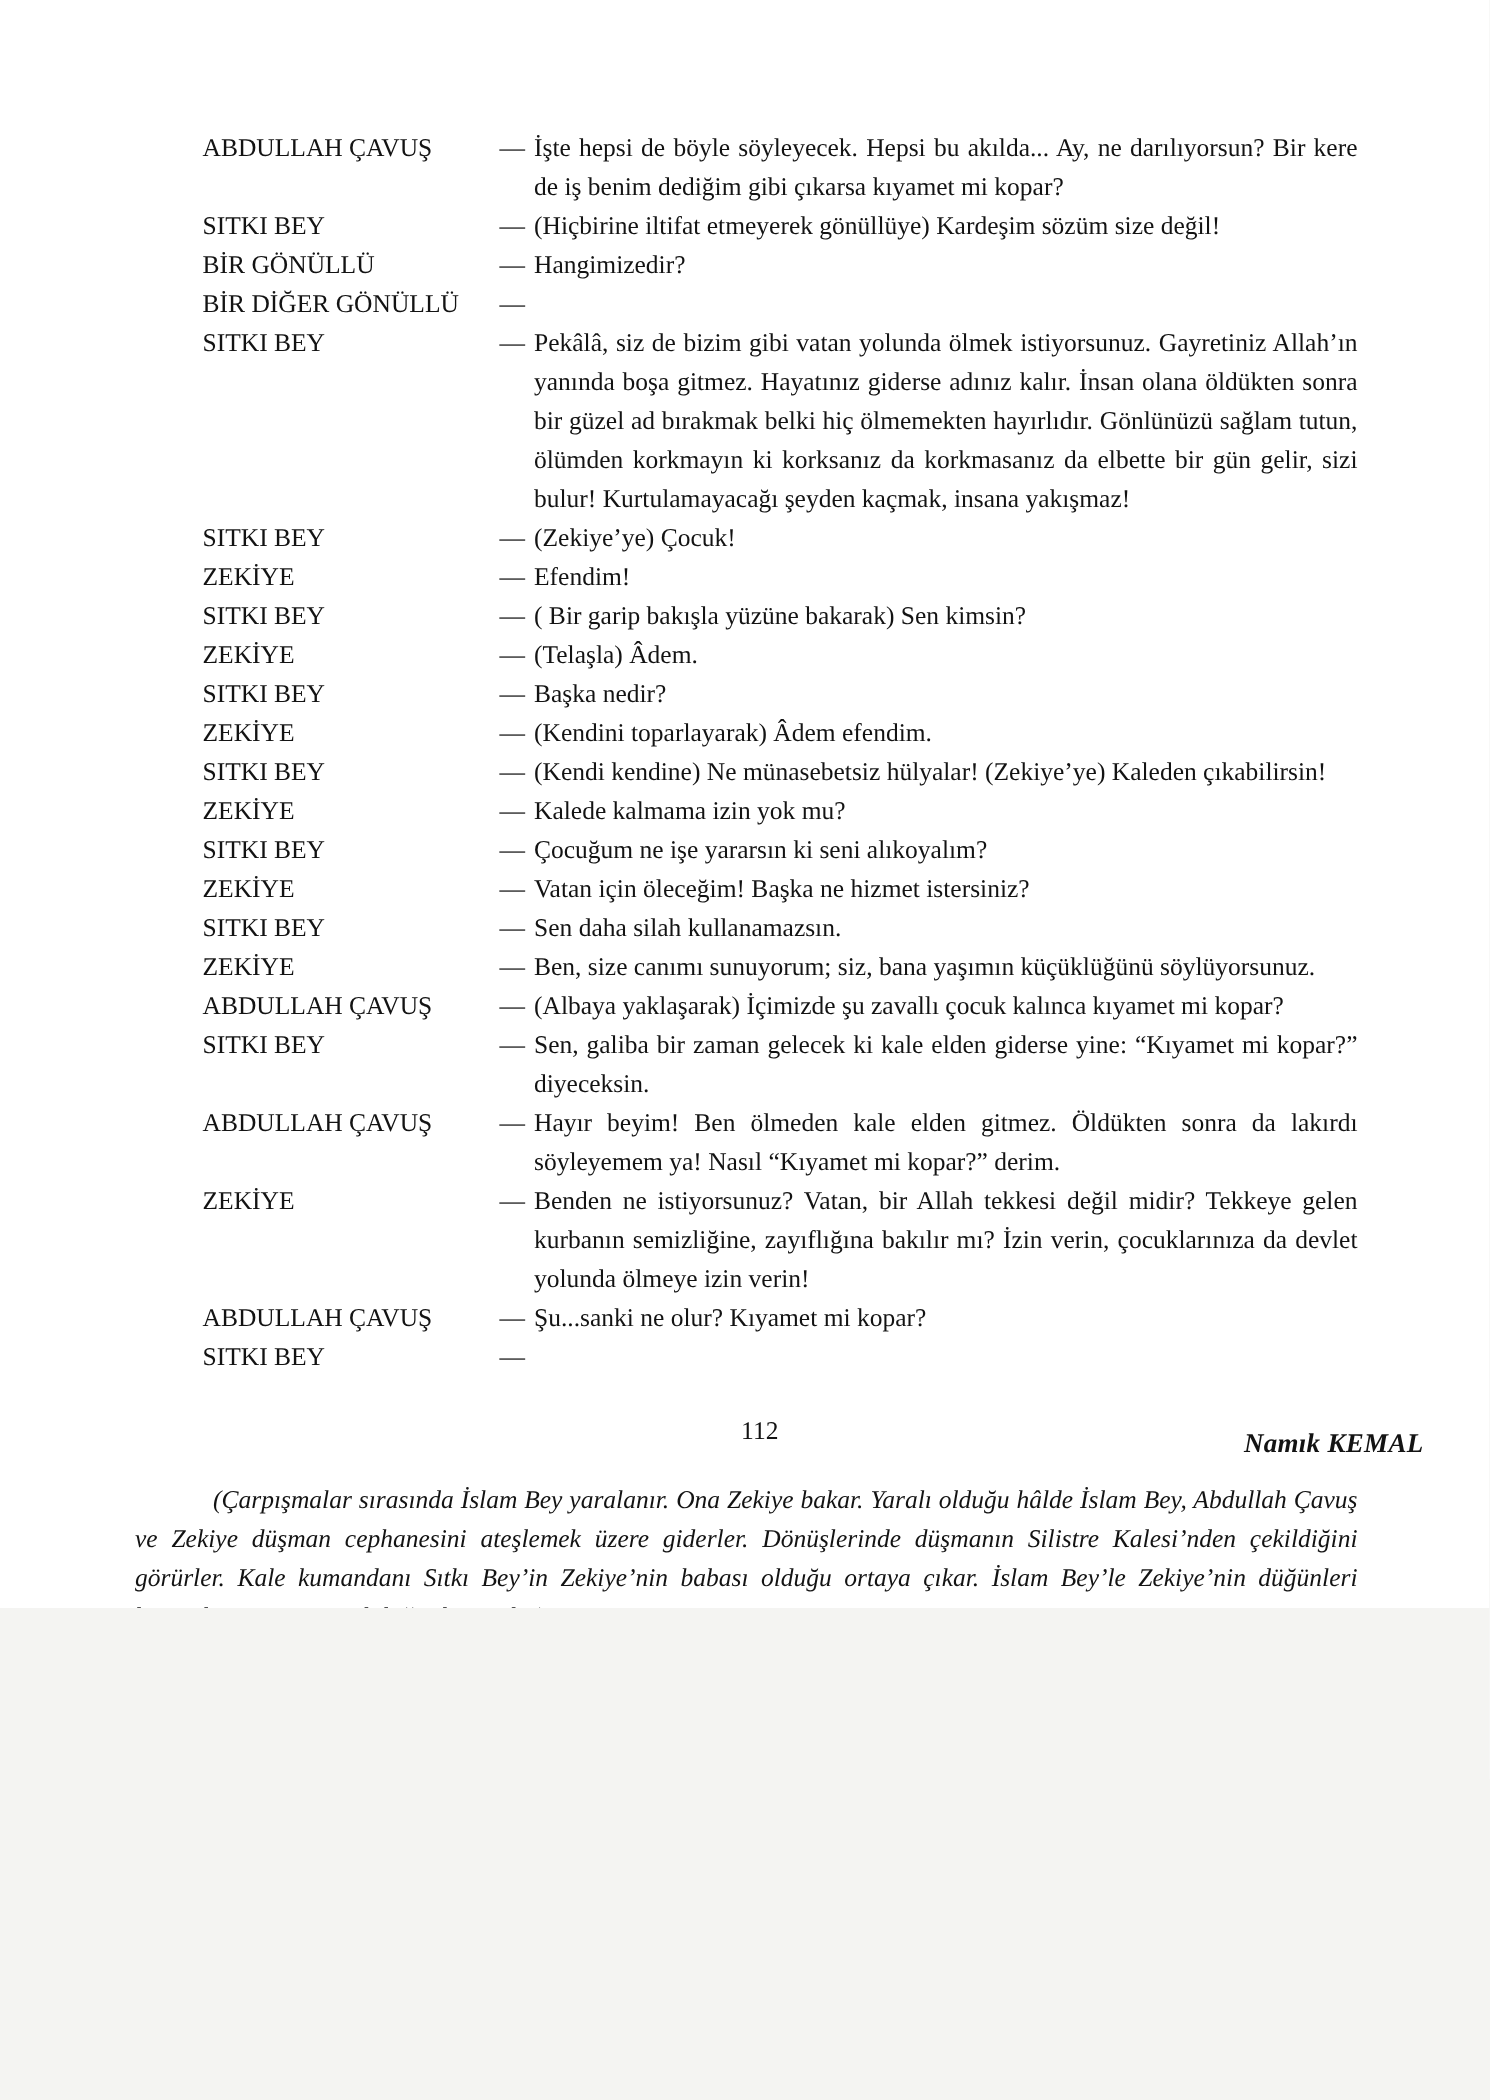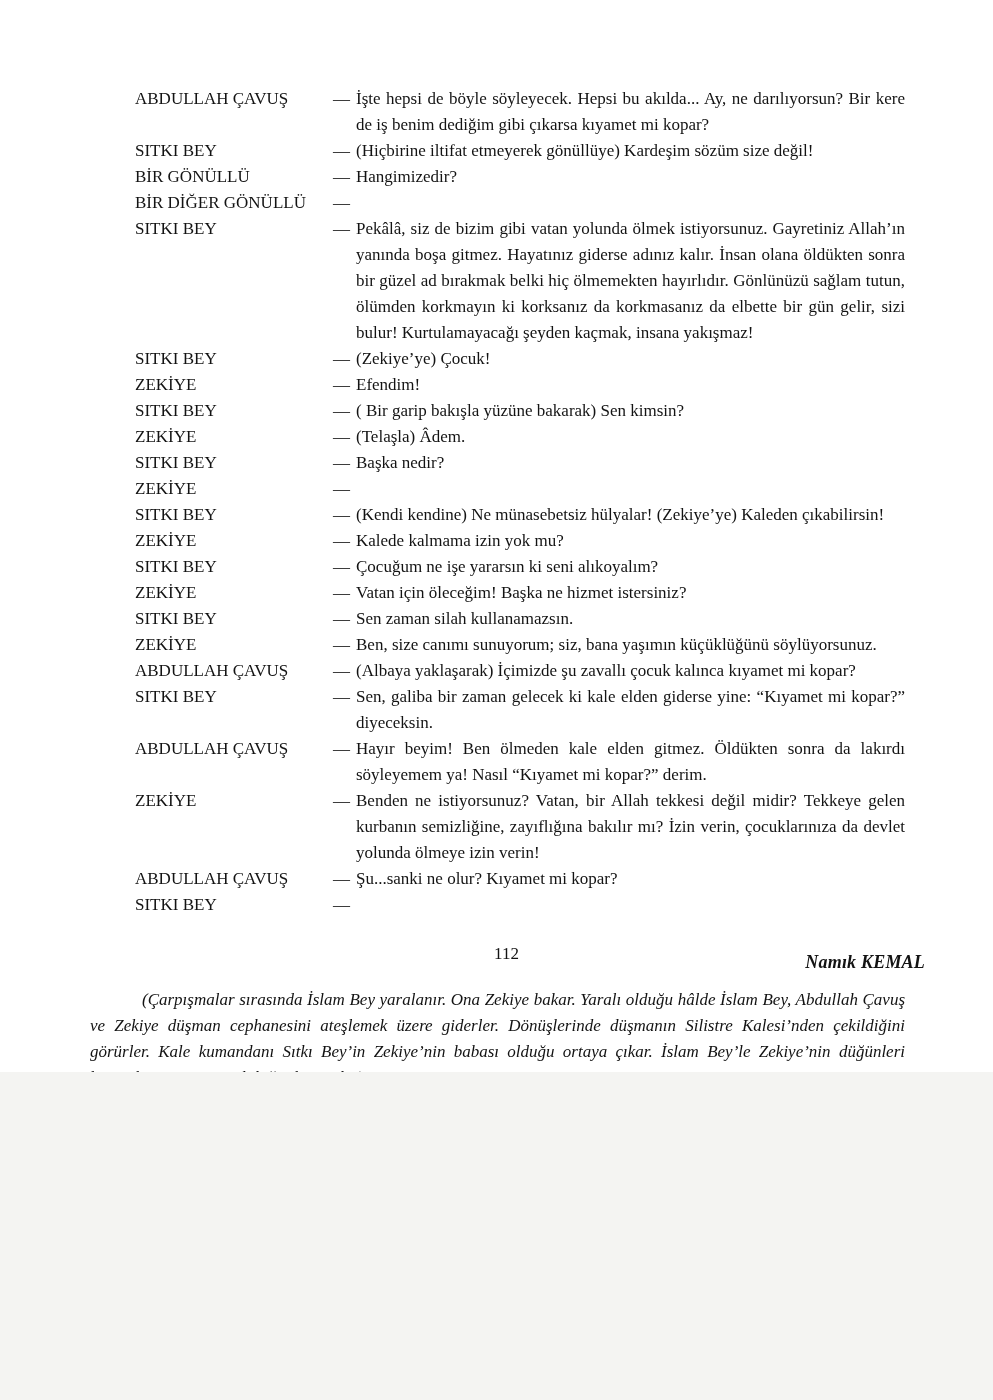--- a/index.html
+++ b/index.html
@@ -33,21 +33,21 @@
   }
   .dash {
     flex: 0 0 23px;
   }
   .text {
     flex: 1 1 auto;
     text-align: justify;
   }
   .author {
     margin-top: 34px;
-    padding-right: 68px;
+    padding-right: 44px;
     text-align: right;
     font-weight: bold;
     font-style: italic;
     font-size: 18px;
     letter-spacing: 0.2px;
   }
   .closing {
     margin-top: 14px;
     padding-left: 90px;
     padding-right: 88px;
@@ -126,20 +126,21 @@
 
     <div class="row">
       <div class="speaker">SITKI BEY</div>
       <div class="dash">—</div>
       <div class="text">Başka nedir?</div>
     </div>
 
     <div class="row">
       <div class="speaker">ZEKİYE</div>
       <div class="dash">—</div>
+      <div class="text">(Kendini toparlayarak) Âdem efendim.</div>
     </div>
 
     <div class="row">
       <div class="speaker">SITKI BEY</div>
       <div class="dash">—</div>
       <div class="text">(Kendi kendine) Ne münasebetsiz hülyalar! (Zekiye’ye) Kaleden çıkabilirsin!</div>
     </div>
 
     <div class="row">
       <div class="speaker">ZEKİYE</div>
@@ -155,21 +156,21 @@
 
     <div class="row">
       <div class="speaker">ZEKİYE</div>
       <div class="dash">—</div>
       <div class="text">Vatan için öleceğim! Başka ne hizmet istersiniz?</div>
     </div>
 
     <div class="row">
       <div class="speaker">SITKI BEY</div>
       <div class="dash">—</div>
-      <div class="text">Sen zaman silah kullanamazsın.</div>
+      <div class="text">Sen daha silah kullanamazsın.</div>
     </div>
 
     <div class="row">
       <div class="speaker">ZEKİYE</div>
       <div class="dash">—</div>
       <div class="text">Ben, size canımı sunuyorum; siz, bana yaşımın küçüklüğünü söylüyorsunuz.</div>
     </div>
 
     <div class="row">
       <div class="speaker">ABDULLAH ÇAVUŞ</div>

